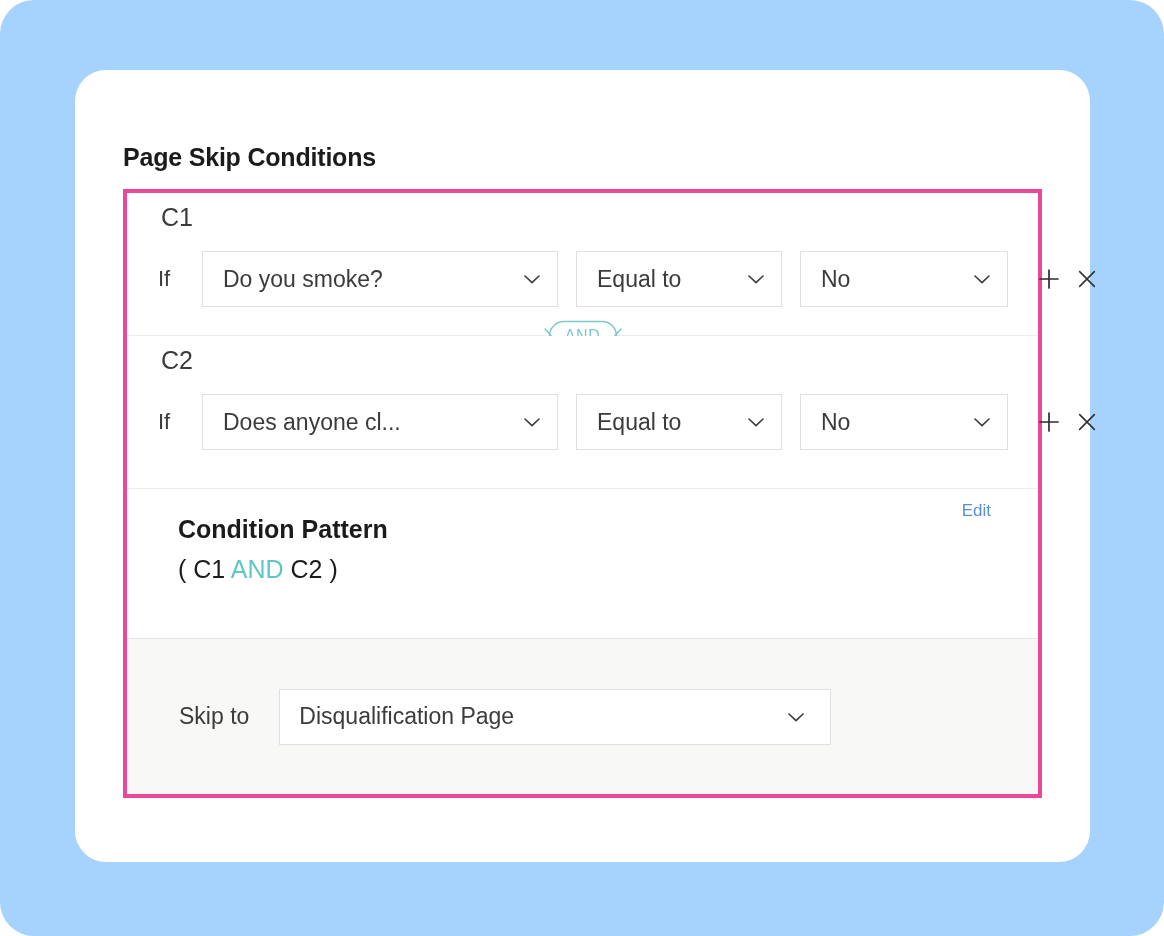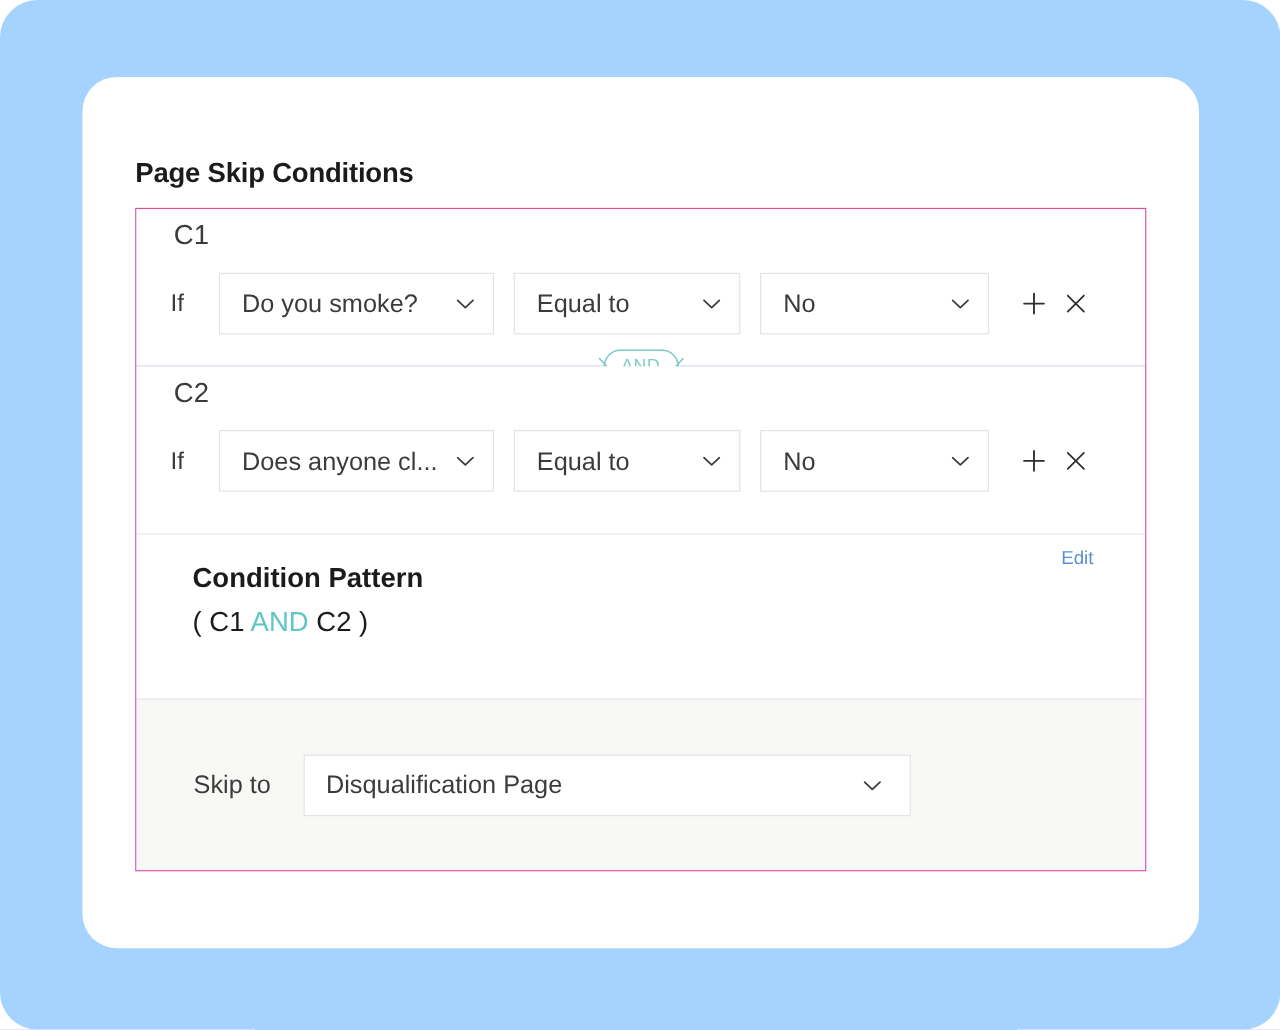--- a/index.html
+++ b/index.html
@@ -44,23 +44,23 @@
     color: #1b1b1b;
     letter-spacing: -0.2px;
     white-space: nowrap;
   }
 
   .conditions-box {
     position: absolute;
     left: 48px;
     top: 119px;
     width: 919px;
-    border: 1px solid #ec4899;
-    box-sizing: border-box;
-    background: #c4b5fd;
+    border: 4px solid #ec4899;
+    box-sizing: border-box;
+    background: #0f172a;
   }
 
   
   .cond-row {
     position: relative;
     padding: 18px 0 28px 0;
     background: #ffffff;
   }
   .cond-row.second { padding-bottom: 38px; }
 
@@ -108,21 +108,21 @@
   .select .chev {
     position: absolute;
     right: 17px;
     top: 50%;
     margin-top: -4px;
     width: 16px;
     height: 9px;
   }
   .chev svg { display: block; }
 
-  .sel-question { width: 250px; }
+  .sel-question { width: 356px; }
   .sel-operator { width: 206px; }
   .sel-value    { width: 208px; }
 
   .icon-btn {
     width: 26px;
     height: 26px;
     display: flex;
     align-items: center;
     justify-content: center;
     flex: none;

